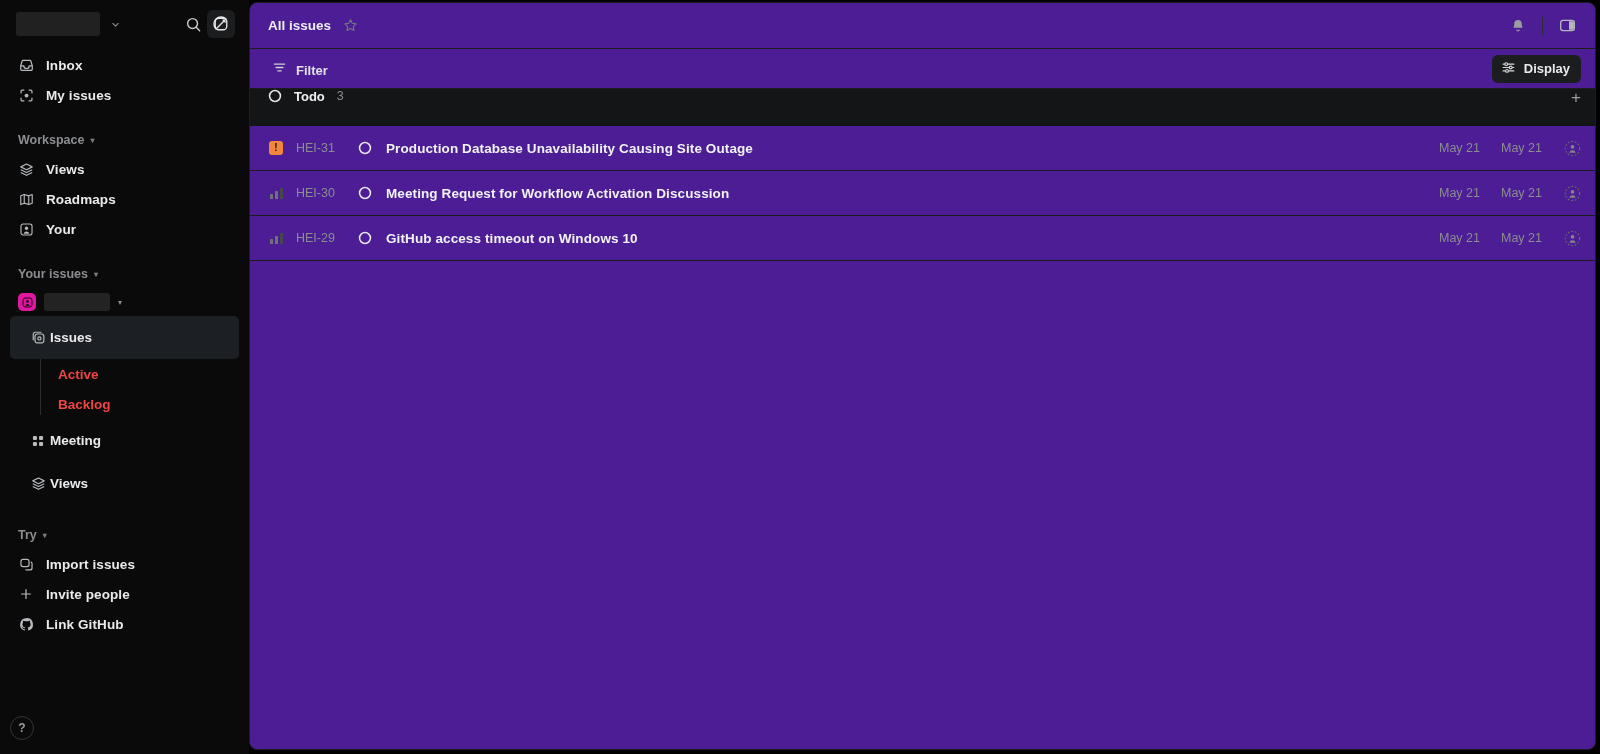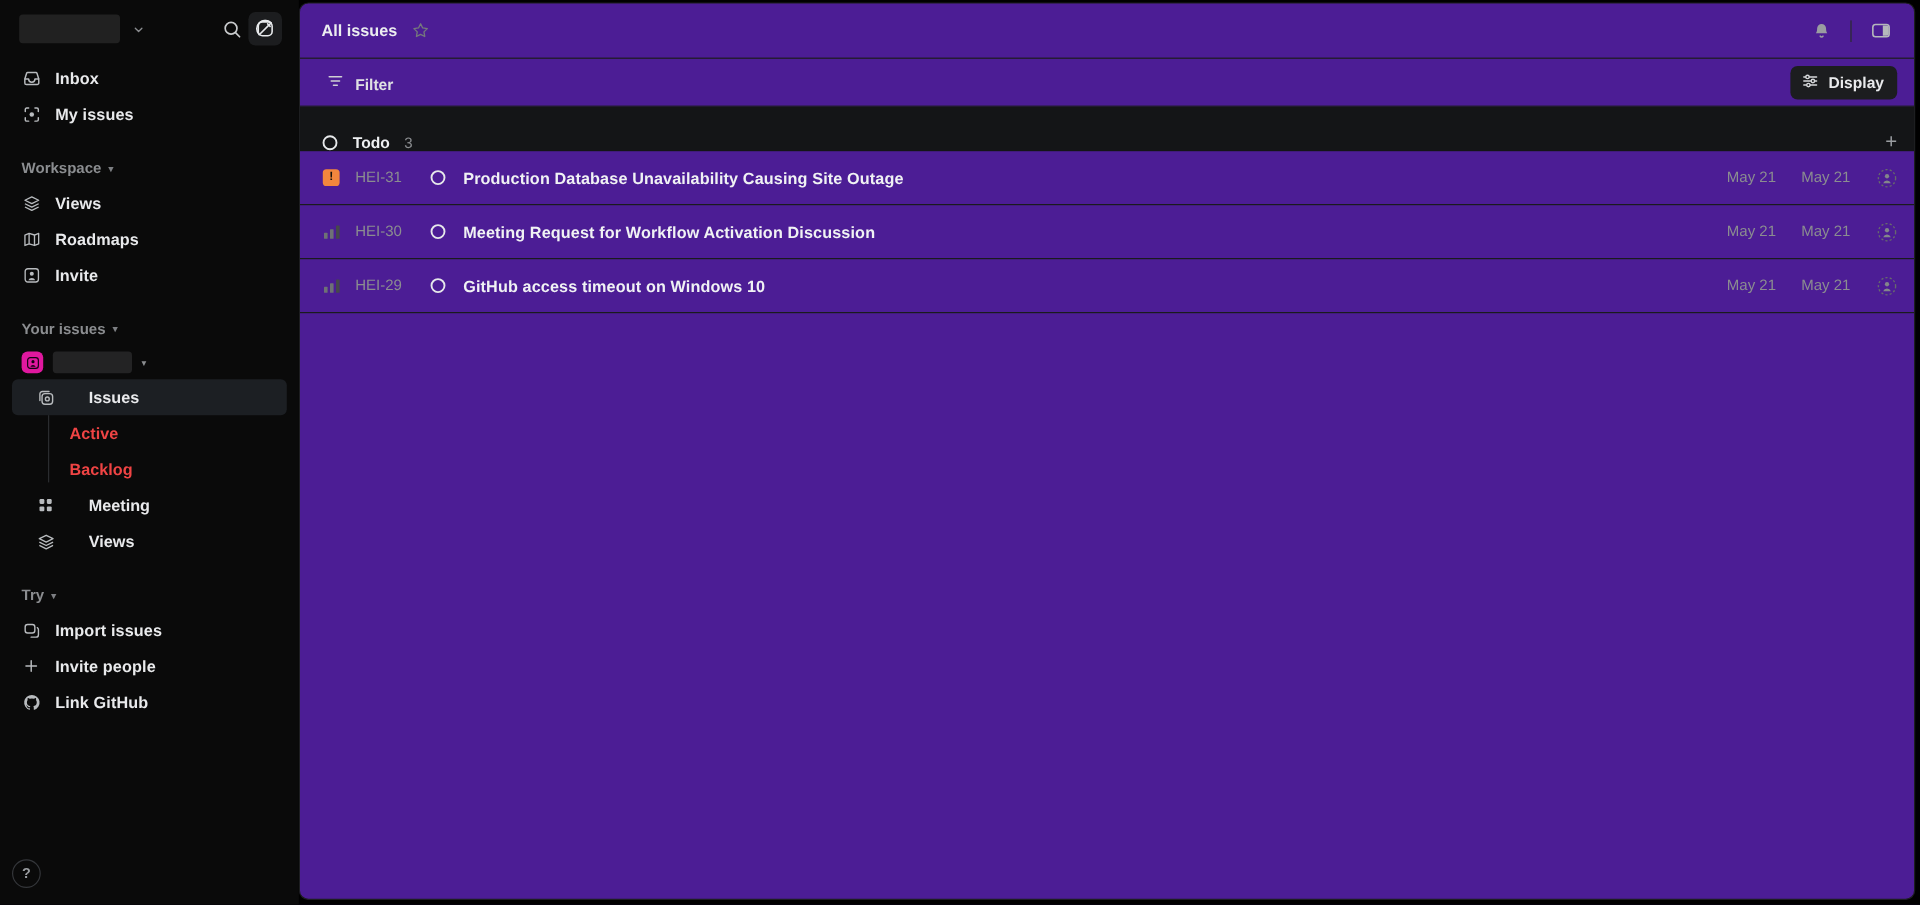--- a/index.html
+++ b/index.html
@@ -57,21 +57,21 @@
   }
   .team-badge {
     width: 18px; height: 18px; border-radius: 5px; background: #e0189f;
     display: flex; align-items: center; justify-content: center; flex: 0 0 18px;
   }
   .team-redact { width: 66px; height: 18px; background: #232324; border-radius: 3px; }
   .team-caret { color: #8b8d90; font-size: 8px; }
 
   .subnav { position: relative; padding-left: 0; }
   .sub-item {
-    height: 30px; display: flex; align-items: center; gap: 28px;
+    height: 43px; display: flex; align-items: center; gap: 4px;
     padding-left: 20px; border-radius: 5px; cursor: pointer;
     color: #e9eaec; font-size: 13.5px; font-weight: 600;
   }
   .sub-item.active { background: #1c1f23; }
   .sub-item .ic { width: 16px; height:16px; display:flex; align-items:center; justify-content:center; color:#b8bbbe; flex:0 0 16px;}
   .leaf-wrap { position: relative; }
   .leaf-line {
     position: absolute; left: 30px; top: 0; bottom: 4px; width: 1px; background: #2a2c2f;
   }
   .leaf-item {
@@ -121,21 +121,21 @@
   }
   .display-btn {
     display: flex; align-items: center; gap: 8px;
     background: #1c1d1f; color: #e9eaec;
     font-size: 13px; font-weight: 600;
     padding: 5px 11px 5px 9px; border-radius: 6px; cursor: pointer;
   }
 
   .group-bar {
     height: 37px; background: #141517;
-    display: flex; align-items: flex-end;
+    display: flex; align-items: flex-start;
     padding: 0 14px 0 18px;
     flex: 0 0 37px;
   }
   .group-bar .st-ic { display: flex; margin-right: 12px; }
   .group-bar .gtitle { color: #eef0f2; font-size: 13px; font-weight: 700; }
   .group-bar .gcount { color: #8b8d90; font-size: 12.5px; margin-left: 12px; font-weight: 500;}
   .group-bar .plus { margin-left: auto; color: #9a9da1; font-size: 17px; cursor: pointer; line-height: 1; }
 
   .rows { flex: 1; overflow: hidden; }
   .row {
@@ -243,21 +243,21 @@
         <span>Roadmaps</span>
       </div>
       <div class="nav-item">
         <span class="ic">
           <svg width="15" height="15" viewBox="0 0 16 16" fill="none">
               <rect x="2.1" y="2.1" width="11.8" height="11.8" rx="2.4" stroke="#b8bbbe" stroke-width="1.2"></rect>
               <circle cx="8" cy="6.6" r="1.8" fill="#b8bbbe"></circle>
               <path d="M4.9 12.4a3.3 3.3 0 0 1 6.2 0" fill="#b8bbbe"></path>
             </svg>
         </span>
-        <span>Invite</span>
+        <span>Your</span>
       </div>
     </div>
 
     <div class="sb-section">
       <div class="group-head">
         <span>Your issues</span>
         <span class="tri">▾</span>
       </div>
 
       <div class="team-row">

